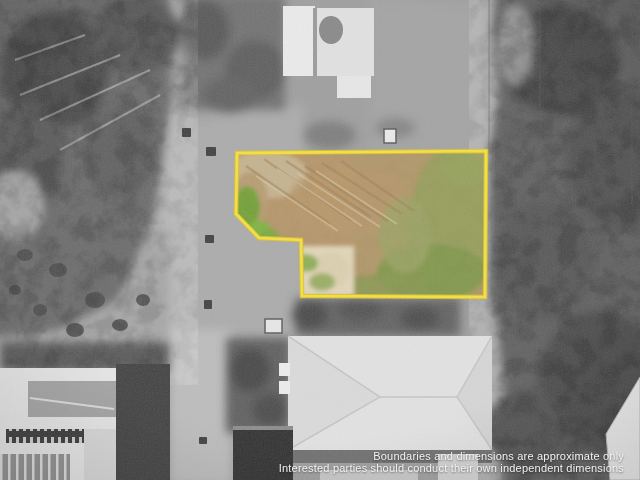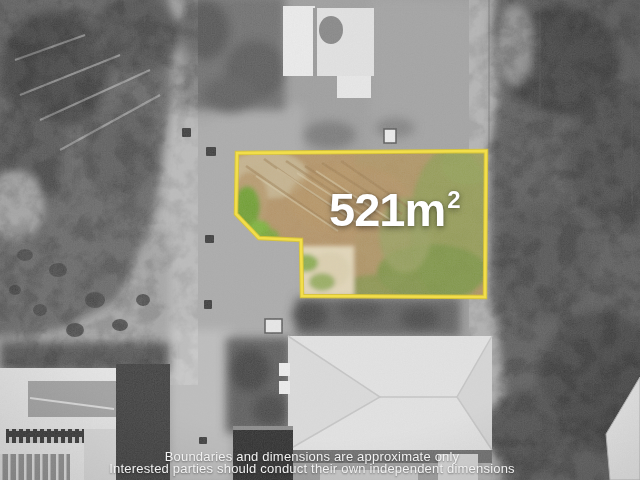--- a/index.html
+++ b/index.html
@@ -11,22 +11,22 @@
   .area-label{
     position:absolute;left:329px;top:186px;z-index:5;
     color:#ffffff;font-size:47px;font-weight:bold;letter-spacing:-1px;line-height:1;
     text-shadow:0 2px 6px rgba(0,0,0,.45), 0 0 2px rgba(0,0,0,.25);
     white-space:nowrap;
   }
   .area-label .sup{
     display:inline-block;font-size:24px;transform:translateY(-18px);margin-left:2px;letter-spacing:0;
   }
   .disclaimer{
-    position:absolute;left:0;right:16px;bottom:6px;z-index:5;text-align:center;
-    color:#f2f2f2;font-size:13px;line-height:11.5px;letter-spacing:.2px;
+    position:absolute;left:0;right:16px;bottom:6px;z-index:5;text-align:right;
+    color:#f2f2f2;font-size:11px;line-height:11.5px;letter-spacing:.2px;
     text-shadow:0 1px 2px rgba(0,0,0,.45);
   }
 </style>
 </head>
 <body>
 
 <div class="stage">
 
   <svg width="640" height="480" viewBox="0 0 640 480">
     <defs>
@@ -235,22 +235,19 @@
     </g>
 
     <rect x="0" y="0" width="640" height="480" filter="url(#grain)" opacity="0.15"></rect>
 
     <polygon points="237,153 486,151 485,297 302,296 301,240 259,238 236,214" fill="none" stroke="#d8c433" stroke-width="4.5" opacity="0.9"></polygon>
     <polygon points="237,153 486,151 485,297 302,296 301,240 259,238 236,214" fill="none" stroke="#f2de4b" stroke-width="2.6"></polygon>
 
     <rect x="0" y="0" width="640" height="480" fill="url(#vig)"></rect>
   </svg>
 
-  <div class="area-label">
-    <span>521m</span><span class="sup">2</span>
-  </div>
 
   <div class="disclaimer">
     <div>Boundaries and dimensions are approximate only</div>
     <div>Interested parties should conduct their own independent dimensions</div>
   </div>
 
 </div>
 
 </body></html>

